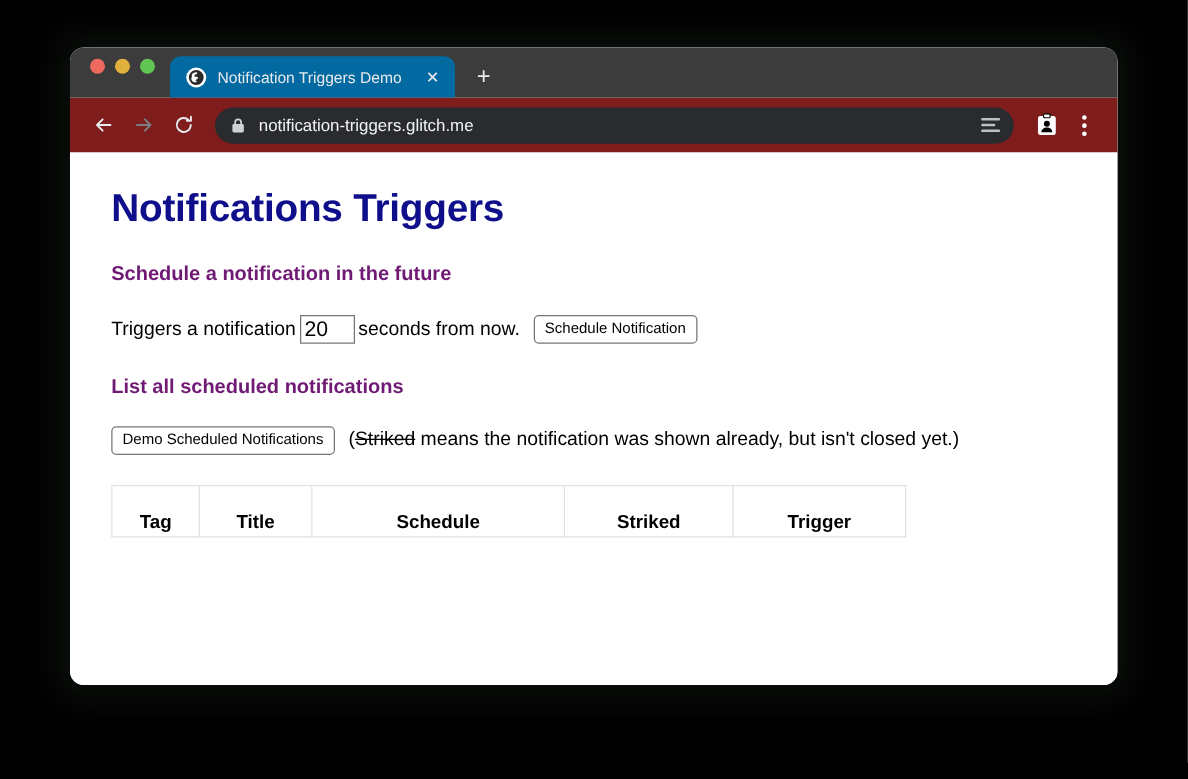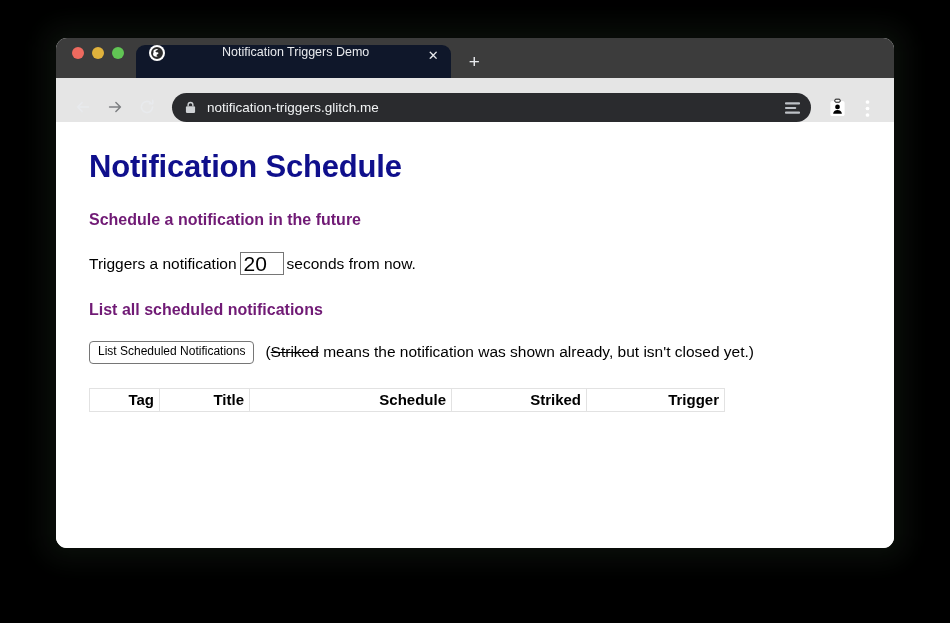--- a/index.html
+++ b/index.html
@@ -58,26 +58,26 @@
   }
   .light { width: 12px; height: 12px; border-radius: 50%; display: block; }
   .light.red { background: #ee6a5f; }
   .light.yellow { background: #e0b23c; }
   .light.green { background: #61c554; }
 
   .tab {
     position: relative;
     height: 33px;
     min-width: 228px;
-    background: #0f172a;
+    background: #0369a1;
     border-radius: 9px 9px 0 0;
     display: flex;
+    align-items: center;
     padding: 0 8px 0 13px;
     margin-left: 2px;
-    gap: 48px;
   }
   .tab-favicon {
     width: 16px; height: 16px;
     border-radius: 50%;
     background: #ffffff;
     flex: none;
     display: flex; align-items: center; justify-content: center;
     margin-right: 9px;
   }
   .tab-favicon svg { display: block; }
@@ -105,23 +105,23 @@
     color: #e8eaed;
     font-size: 19px;
     line-height: 1;
     margin: 0 0 3px 9px;
     border-radius: 50%;
   }
 
   
   .toolbar {
     height: 44px;
-    background: #e5e5e5;
-    display: flex;
-    align-items: flex-end;
+    background: #7f1d1d;
+    display: flex;
+    align-items: center;
     padding: 0 13px 0 12px;
     gap: 2px;
   }
   .nav-btn {
     width: 30px; height: 30px;
     display: flex; align-items: center; justify-content: center;
     flex: none;
     border-radius: 50%;
   }
   .nav-btn svg { display: block; }
@@ -180,21 +180,21 @@
     align-items: center;
     flex-wrap: wrap;
     gap: 0;
   }
   .form-row .txt { white-space: pre; }
   input.seconds-input {
     width: 44px;
     height: 23px;
     margin: 0 3px;
     font-family: "Liberation Sans", sans-serif;
-    font-size: 21px;
+    font-size: 17px;
     color: #000;
     padding: 1px 2px 1px 3px;
     border: 1px solid #767676;
     background: #ffffff;
     border-radius: 0;
   }
   input.seconds-input::-webkit-outer-spin-button,
   input.seconds-input::-webkit-inner-spin-button { -webkit-appearance: none; margin: 0; }
   input.seconds-input { -moz-appearance: textfield; }
 
@@ -222,24 +222,24 @@
   .striked { text-decoration: line-through; }
 
   table.notifications-table {
     margin-top: 24px;
     border-collapse: collapse;
     font-size: 15px;
     table-layout: fixed;
   }
   table.notifications-table th {
     border: 1px solid #e2e2e2;
-    text-align: right;
+    text-align: center;
     font-weight: bold;
     color: #000000;
-    padding: 2px 5px 3px 5px;
+    padding: 20px 5px 3px 5px;
     white-space: nowrap;
   }
   th.col-tag { width: 70px; }
   th.col-title { width: 90px; }
   th.col-scheduled { width: 202px; }
   th.col-trigger { width: 135px; }
   th.col-cancel { width: 138px; }
 </style>
 </head>
 <body>
@@ -322,34 +322,37 @@
         <svg width="5" height="19" viewBox="0 0 5 19">
           <circle cx="2.5" cy="3" r="1.85" fill="#ffffff"></circle>
           <circle cx="2.5" cy="9.5" r="1.85" fill="#ffffff"></circle>
           <circle cx="2.5" cy="16" r="1.85" fill="#ffffff"></circle>
         </svg>
       </div>
     </div>
 
     <div class="page">
 
-      <h1 class="page-title">Notification Schedule</h1>
+      <h1 class="page-title">Notifications Triggers</h1>
 
       <h2 class="section-title">Schedule a notification in the future</h2>
 
       <div class="form-row">
         <span class="txt">Triggers a notification</span>
         <input class="seconds-input" type="number" value="20" style="">
         <span class="txt">seconds from now.</span>
+        <span class="schedule-btn-wrap">
+          <button class="ua-button">Schedule Notification</button>
+        </span>
       </div>
 
       <h2 class="section-title">List all scheduled notifications</h2>
 
       <div class="list-row">
-        <button class="ua-button">List Scheduled Notifications</button>
+        <button class="ua-button">Demo Scheduled Notifications</button>
         <span class="list-note"><span>(</span><span class="striked">Striked</span><span> means the notification was shown already, but isn't closed yet.)</span></span>
       </div>
 
       <table class="notifications-table">
         <thead>
           <tr>
             <th class="col-tag">Tag</th>
             <th class="col-title">Title</th>
             <th class="col-scheduled">Schedule</th>
             <th class="col-trigger">Striked</th>

